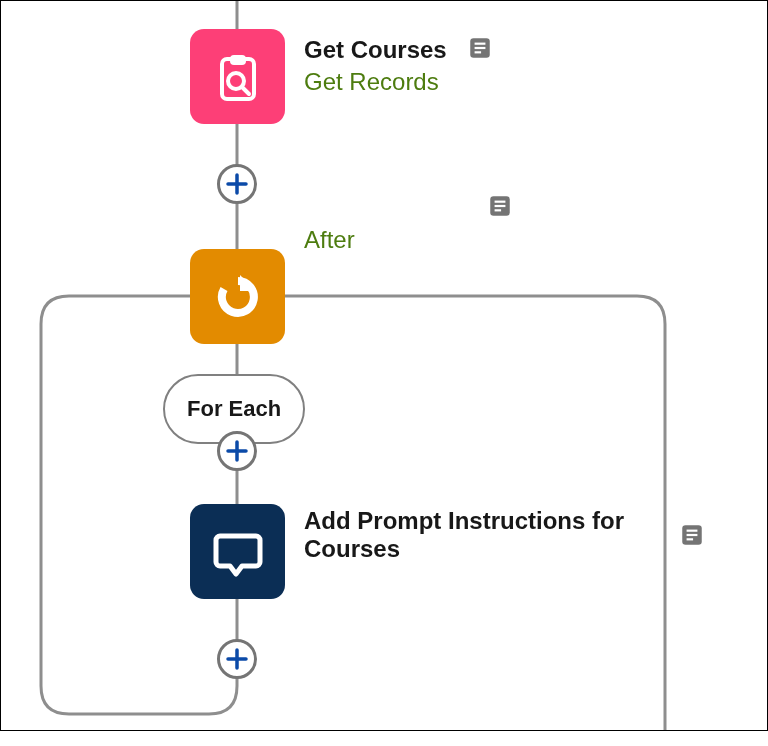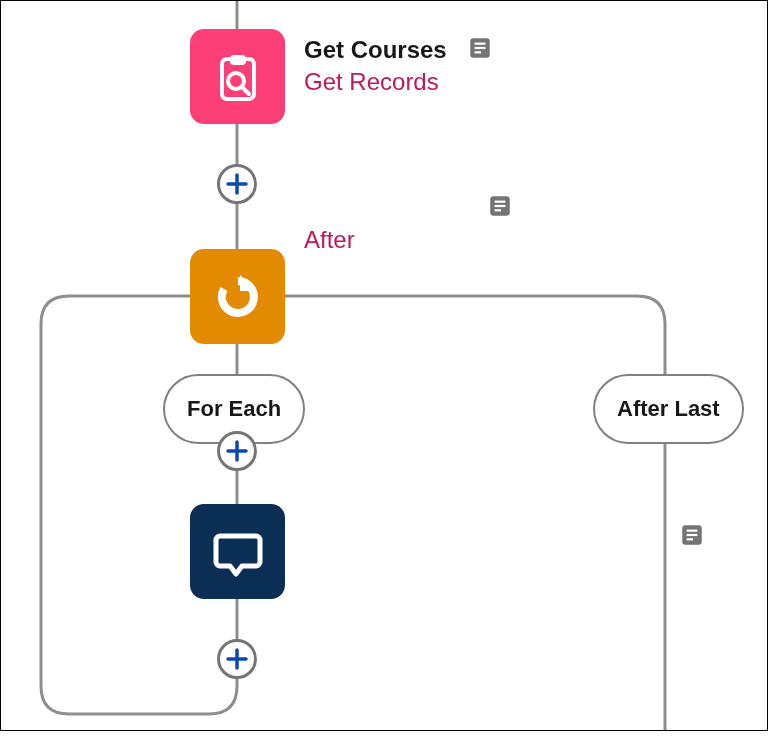--- a/index.html
+++ b/index.html
@@ -5,21 +5,21 @@
 html,body{margin:0;padding:0;width:768px;height:746px;background:#fff;font-family:-apple-system,"Segoe UI",Helvetica,Arial,sans-serif;color:#181818}
 .stage{position:relative;width:768px;height:731px;border:1px solid #000;box-sizing:border-box;overflow:hidden}
 svg.connectors{position:absolute;left:0;top:0}
 
 
 .node{position:absolute;width:95px;height:95px;border-radius:14px;display:flex;align-items:center;justify-content:center}
 .node svg{display:block}
 
 
 .node-title{position:absolute;font-size:24px;font-weight:700;line-height:28px}
-.node-sub{position:absolute;font-size:24px;font-weight:400;color:#be185d;line-height:28px}
+.node-sub{position:absolute;font-size:24px;font-weight:400;color:#4d7c0f;line-height:28px}
 
 
 .add-btn{position:absolute;width:40px;height:40px;border-radius:50%;background:#fff;border:3px solid #757575;box-sizing:border-box;display:flex;align-items:center;justify-content:center;cursor:pointer}
 .add-btn svg{display:block}
 
 
 .pill{position:absolute;background:#fff;border:2px solid #808080;border-radius:999px;font-size:22px;font-weight:700;padding:21px 22px;line-height:24px}
 
 
 .desc-icon{position:absolute;color:#5f6368;display:flex;align-items:center}
@@ -76,33 +76,33 @@
 
   <div class="node" style="left:189px;top:248px;background:#e38b00">
     <svg width="56" height="56" viewBox="0 0 56 56">
       <path d="M28 12 A16 16 0 1 1 14 20" fill="none" stroke="#fff" stroke-width="8" stroke-linecap="butt"></path>
       <path d="M30 6 L30 22 L46 22 Z" fill="#fff"></path>
     </svg>
   </div>
 
   <div class="pill" style="left:162px;top:373px">For Each</div>
 
-  <div class="pill" style="left:592px;top:373px">After Last</div>
 
   <div class="add-btn" style="left:216px;top:430px">
     <svg width="22" height="22" viewBox="0 0 22 22">
       <path d="M11 2 V20 M2 11 H20" stroke="#0b4aa8" stroke-width="3.5" stroke-linecap="round"></path>
     </svg>
   </div>
 
   <div class="node" style="left:189px;top:503px;background:#0b2e55">
     <svg width="56" height="56" viewBox="0 0 56 56">
       <path d="M10 12 H46 A4 4 0 0 1 50 16 V38 A4 4 0 0 1 46 42 H32 L26 50 L20 42 H10 A4 4 0 0 1 6 38 V16 A4 4 0 0 1 10 12 Z" fill="none" stroke="#fff" stroke-width="5" stroke-linejoin="round"></path>
     </svg>
   </div>
+  <div class="node-title" style="left:303px;top:506px;max-width:352px">Add Prompt Instructions for Courses</div>
   <div class="desc-icon" style="left:678px;top:521px">
     <svg width="26" height="26" viewBox="0 0 24 24">
         <rect x="3" y="3" width="18" height="18" rx="3" fill="#747474"></rect>
         <rect x="7" y="7" width="10" height="2" fill="#fff"></rect>
         <rect x="7" y="11" width="10" height="2" fill="#fff"></rect>
         <rect x="7" y="15" width="6" height="2" fill="#fff"></rect>
       </svg>
   </div>
 
   <div class="add-btn" style="left:216px;top:638px">

